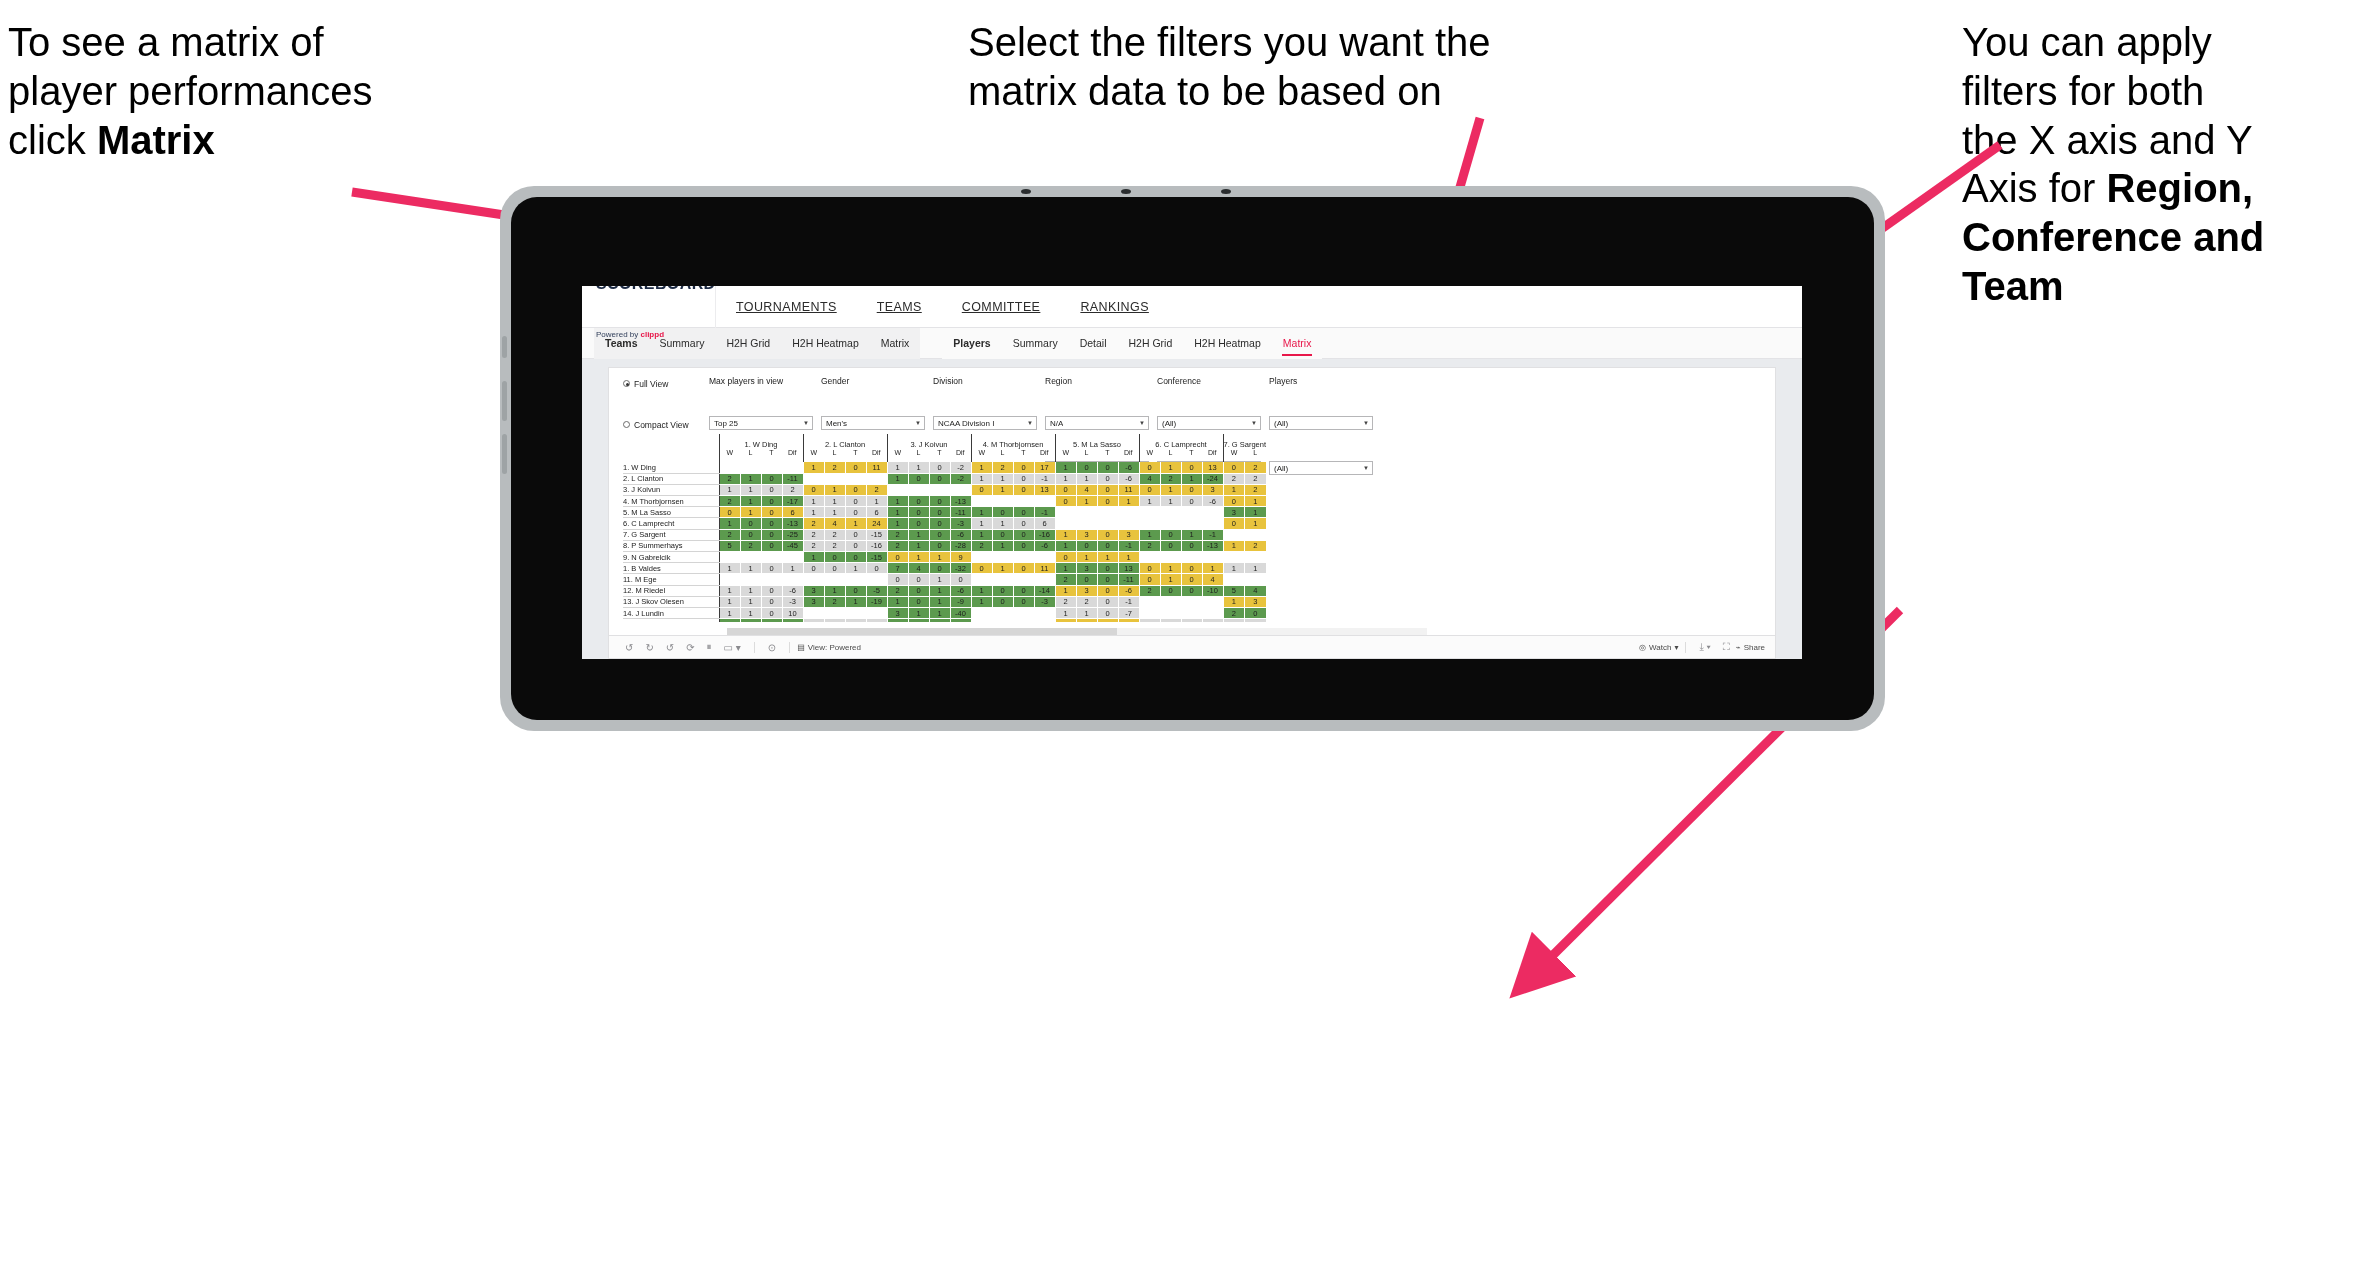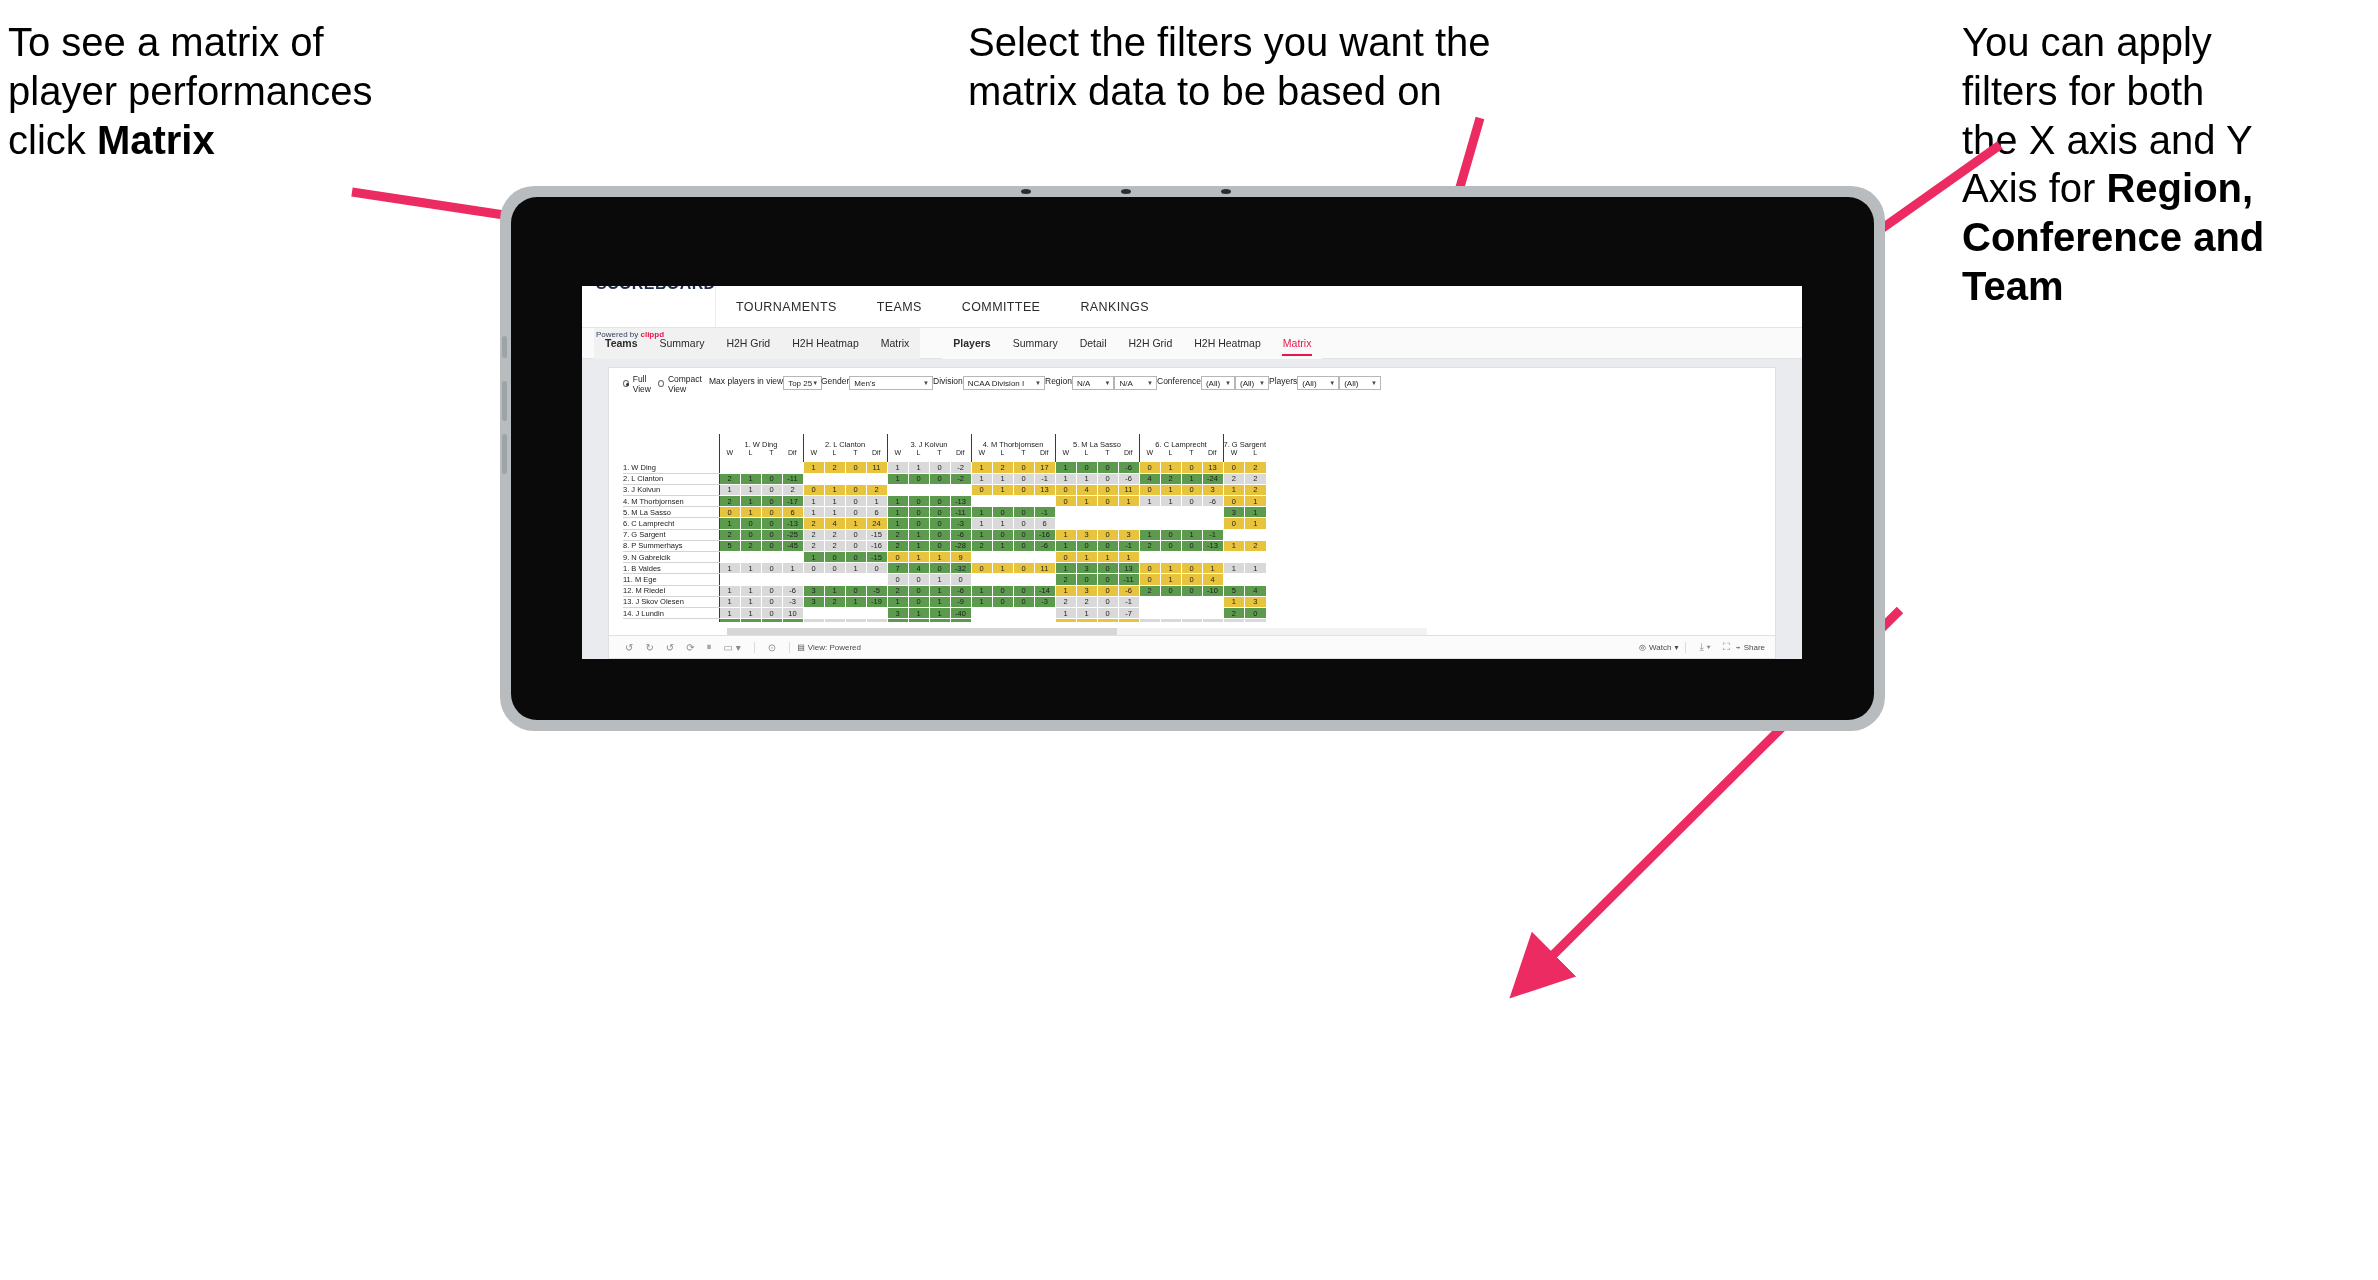--- a/index.html
+++ b/index.html
@@ -68,21 +68,21 @@
     display:flex; align-items:center;
   }
   #logo-block { width: 134px; padding-left: 14px; border-right:1px solid #ececee; height:42px;
                 display:flex; flex-direction:column; justify-content:center;gap:36px; }
   #logo-main { font-size: 16px; font-weight: bold; letter-spacing:0.4px; color:#1d2b45;
                font-family:"Liberation Sans", sans-serif; }
   #logo-sub { font-size: 8px; color:#33415c; margin-top:1px; }
   #logo-sub .brand { color:#e8174a; font-weight:bold; }
   .topnav-item {
     font-size: 12.5px; color:#2b2b2b; letter-spacing:0.4px;
-    padding: 0 20px; height:42px; display:flex; align-items:center;
+    padding: 0 20px; height:42px; display:flex; align-items:center;text-decoration:underline;
   }
 
   
   #subnav {
     height: 31px; background:#fafafa; border-bottom:1px solid #e3e3e6;
     display:flex; align-items:center; padding-left: 12px; gap:0px;
   }
   .subgroup { display:flex; align-items:center; background:#f1f1f2; height:31px; }
   .subgroup.right { background:#fafafa; margin-left: 22px; }
   .subitem {
@@ -97,21 +97,21 @@
 
   
   #workspace { background:#e9ebee; height: 300px; padding: 8px 26px 0 26px; }
   #viz {
     background:#fff; height: 292px; position:relative; overflow:hidden;
     border:1px solid #e0e0e2;
   }
 
   
   #filters { display:flex; padding: 8px 0 4px 14px; gap: 0px; align-items:flex-start; }
-  .fcol { display:flex; flex-direction:row; }
+  .fcol { display:flex; flex-direction:column;gap:28px; }
   .fcol.view { width: 86px; padding-top: 1px; }
   .radio-line { display:flex; align-items:center; gap:4px; font-size:8.5px; color:#222; height:13px; }
   .radio {
     width:7px; height:7px; border:1px solid #6b6b6b; border-radius:50%;
     display:inline-block; position:relative; background:#fff;
   }
   .radio.on::after {
     content:""; position:absolute; left:1.5px; top:1.5px; width:3px; height:3px;
     background:#333; border-radius:50%;
   }

